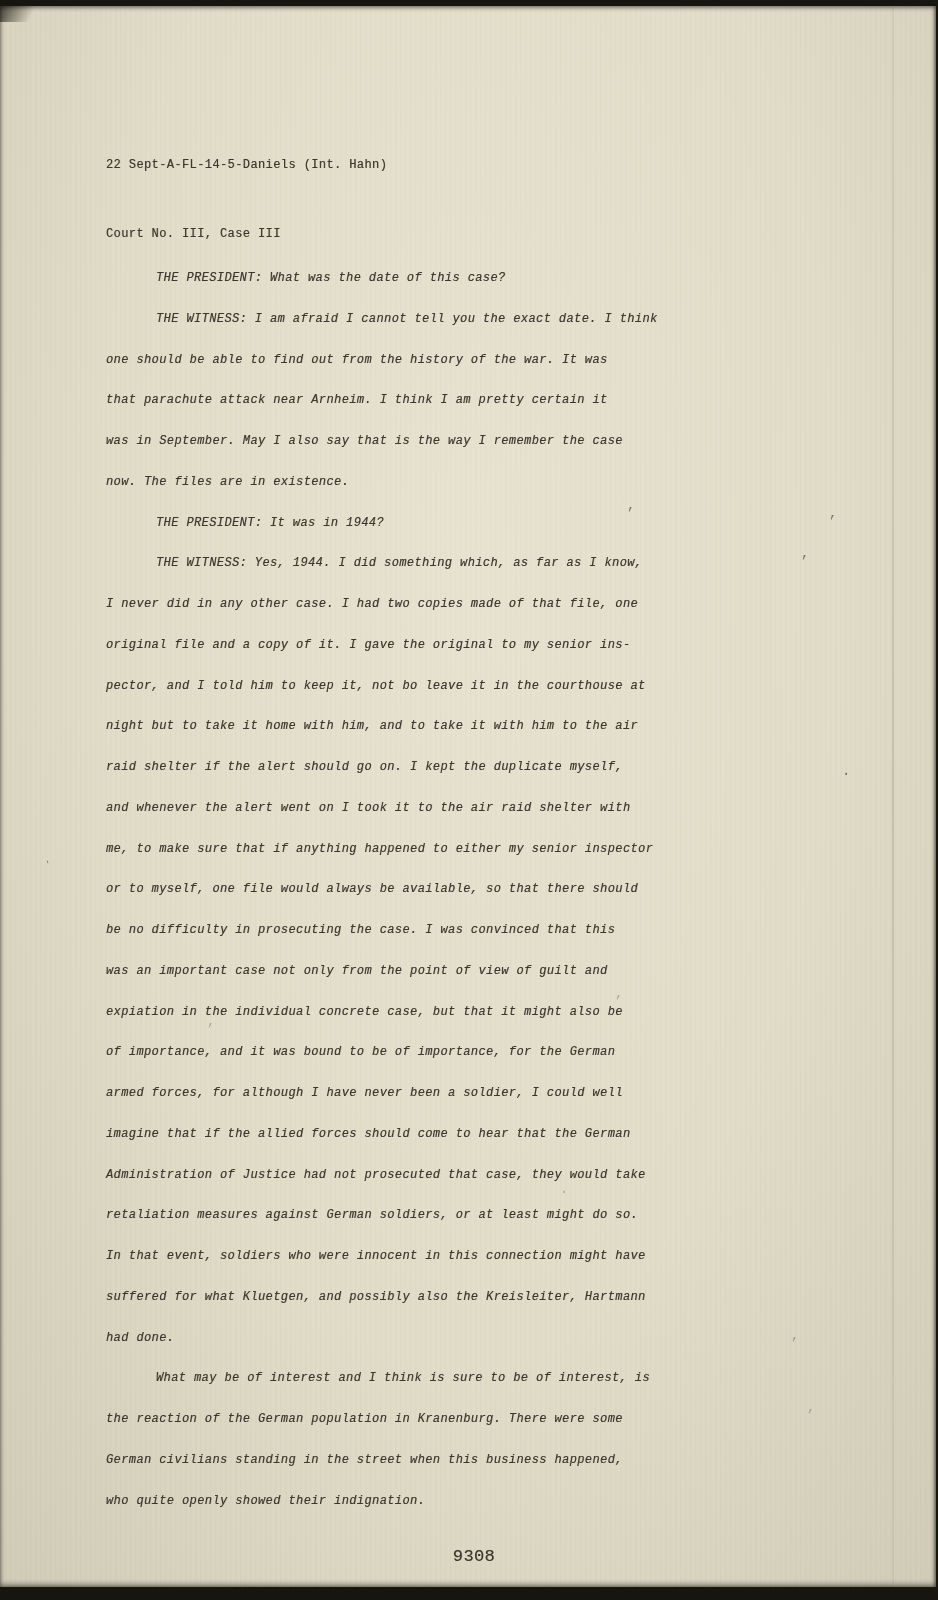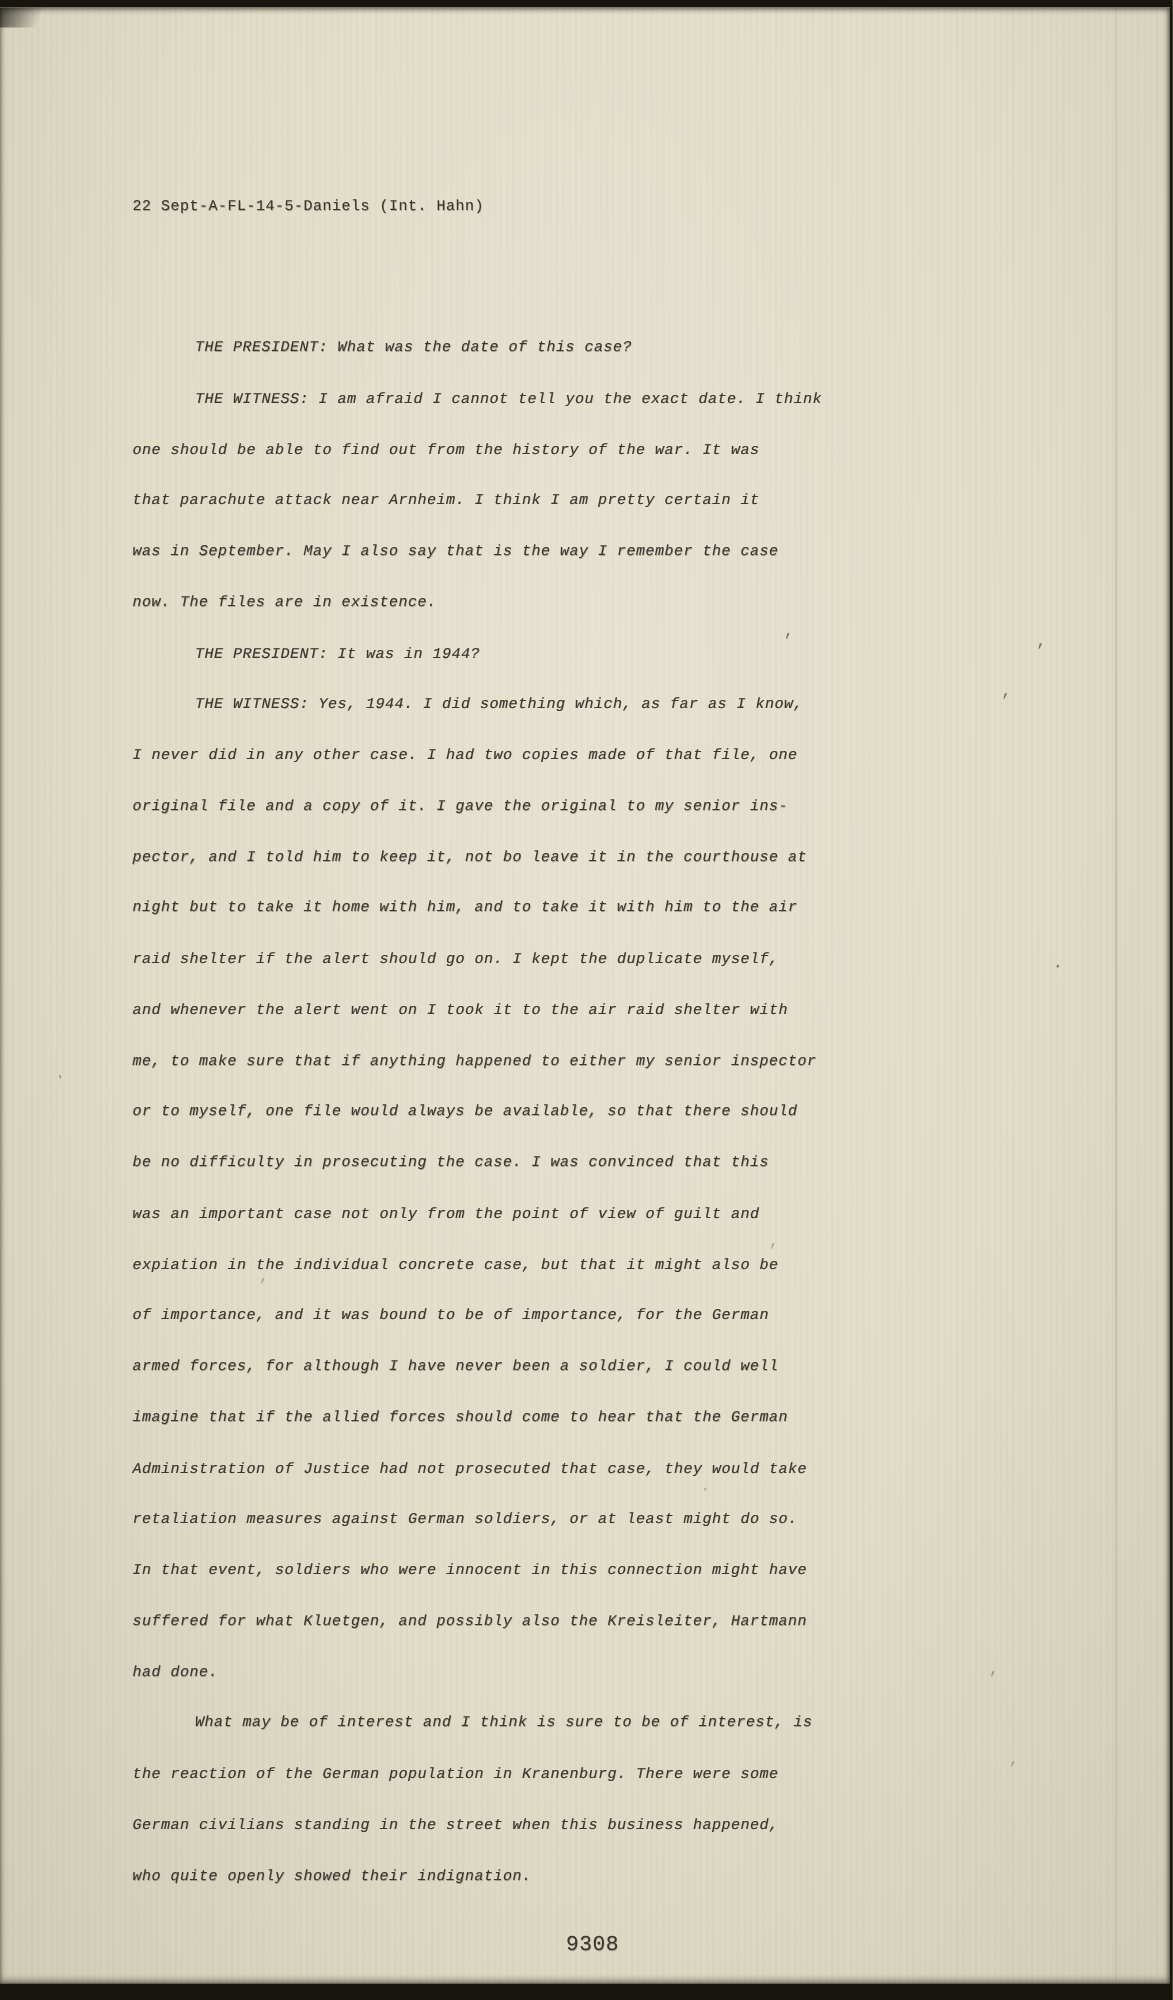--- a/index.html
+++ b/index.html
@@ -80,20 +80,21 @@
   .s10 { left: 560px; top: 1178px; opacity: .45; }
 </style>
 </head>
 <body>
 
 <div class="stage">
   <div class="paper">
 
     <div class="header-block typewriter">
       <div class="header-line">22 Sept-A-FL-14-5-Daniels (Int. Hahn)</div>
+      <div class="header-line">Court No. III, Case III</div>
     </div>
 
     <div class="transcript-body typewriter"><div class="line indent">THE PRESIDENT: What was the date of this case?</div><div class="line indent">THE WITNESS: I am afraid I cannot tell you the exact date. I think</div><div class="line">one should be able to find out from the history of the war. It was</div><div class="line">that parachute attack near Arnheim. I think I am pretty certain it</div><div class="line">was in September. May I also say that is the way I remember the case</div><div class="line">now. The files are in existence.</div><div class="line indent">THE PRESIDENT: It was in 1944?</div><div class="line indent">THE WITNESS: Yes, 1944. I did something which, as far as I know,</div><div class="line">I never did in any other case. I had two copies made of that file, one</div><div class="line">original file and a copy of it. I gave the original to my senior ins-</div><div class="line">pector, and I told him to keep it, not bo leave it in the courthouse at</div><div class="line">night but to take it home with him, and to take it with him to the air</div><div class="line">raid shelter if the alert should go on. I kept the duplicate myself,</div><div class="line">and whenever the alert went on I took it to the air raid shelter with</div><div class="line">me, to make sure that if anything happened to either my senior inspector</div><div class="line">or to myself, one file would always be available, so that there should</div><div class="line">be no difficulty in prosecuting the case. I was convinced that this</div><div class="line">was an important case not only from the point of view of guilt and</div><div class="line">expiation in the individual concrete case, but that it might also be</div><div class="line">of importance, and it was bound to be of importance, for the German</div><div class="line">armed forces, for although I have never been a soldier, I could well</div><div class="line">imagine that if the allied forces should come to hear that the German</div><div class="line">Administration of Justice had not prosecuted that case, they would take</div><div class="line">retaliation measures against German soldiers, or at least might do so.</div><div class="line">In that event, soldiers who were innocent in this connection might have</div><div class="line">suffered for what Kluetgen, and possibly also the Kreisleiter, Hartmann</div><div class="line">had done.</div><div class="line indent">What may be of interest and I think is sure to be of interest, is</div><div class="line">the reaction of the German population in Kranenburg. There were some</div><div class="line">German civilians standing in the street when this business happened,</div><div class="line">who quite openly showed their indignation.</div></div>
 
     <div class="page-number typewriter">9308</div>
 
     <span class="speck s1">`</span>
     <span class="speck s2">’</span>
     <span class="speck s3">’</span>
     <span class="speck s4">’</span>

